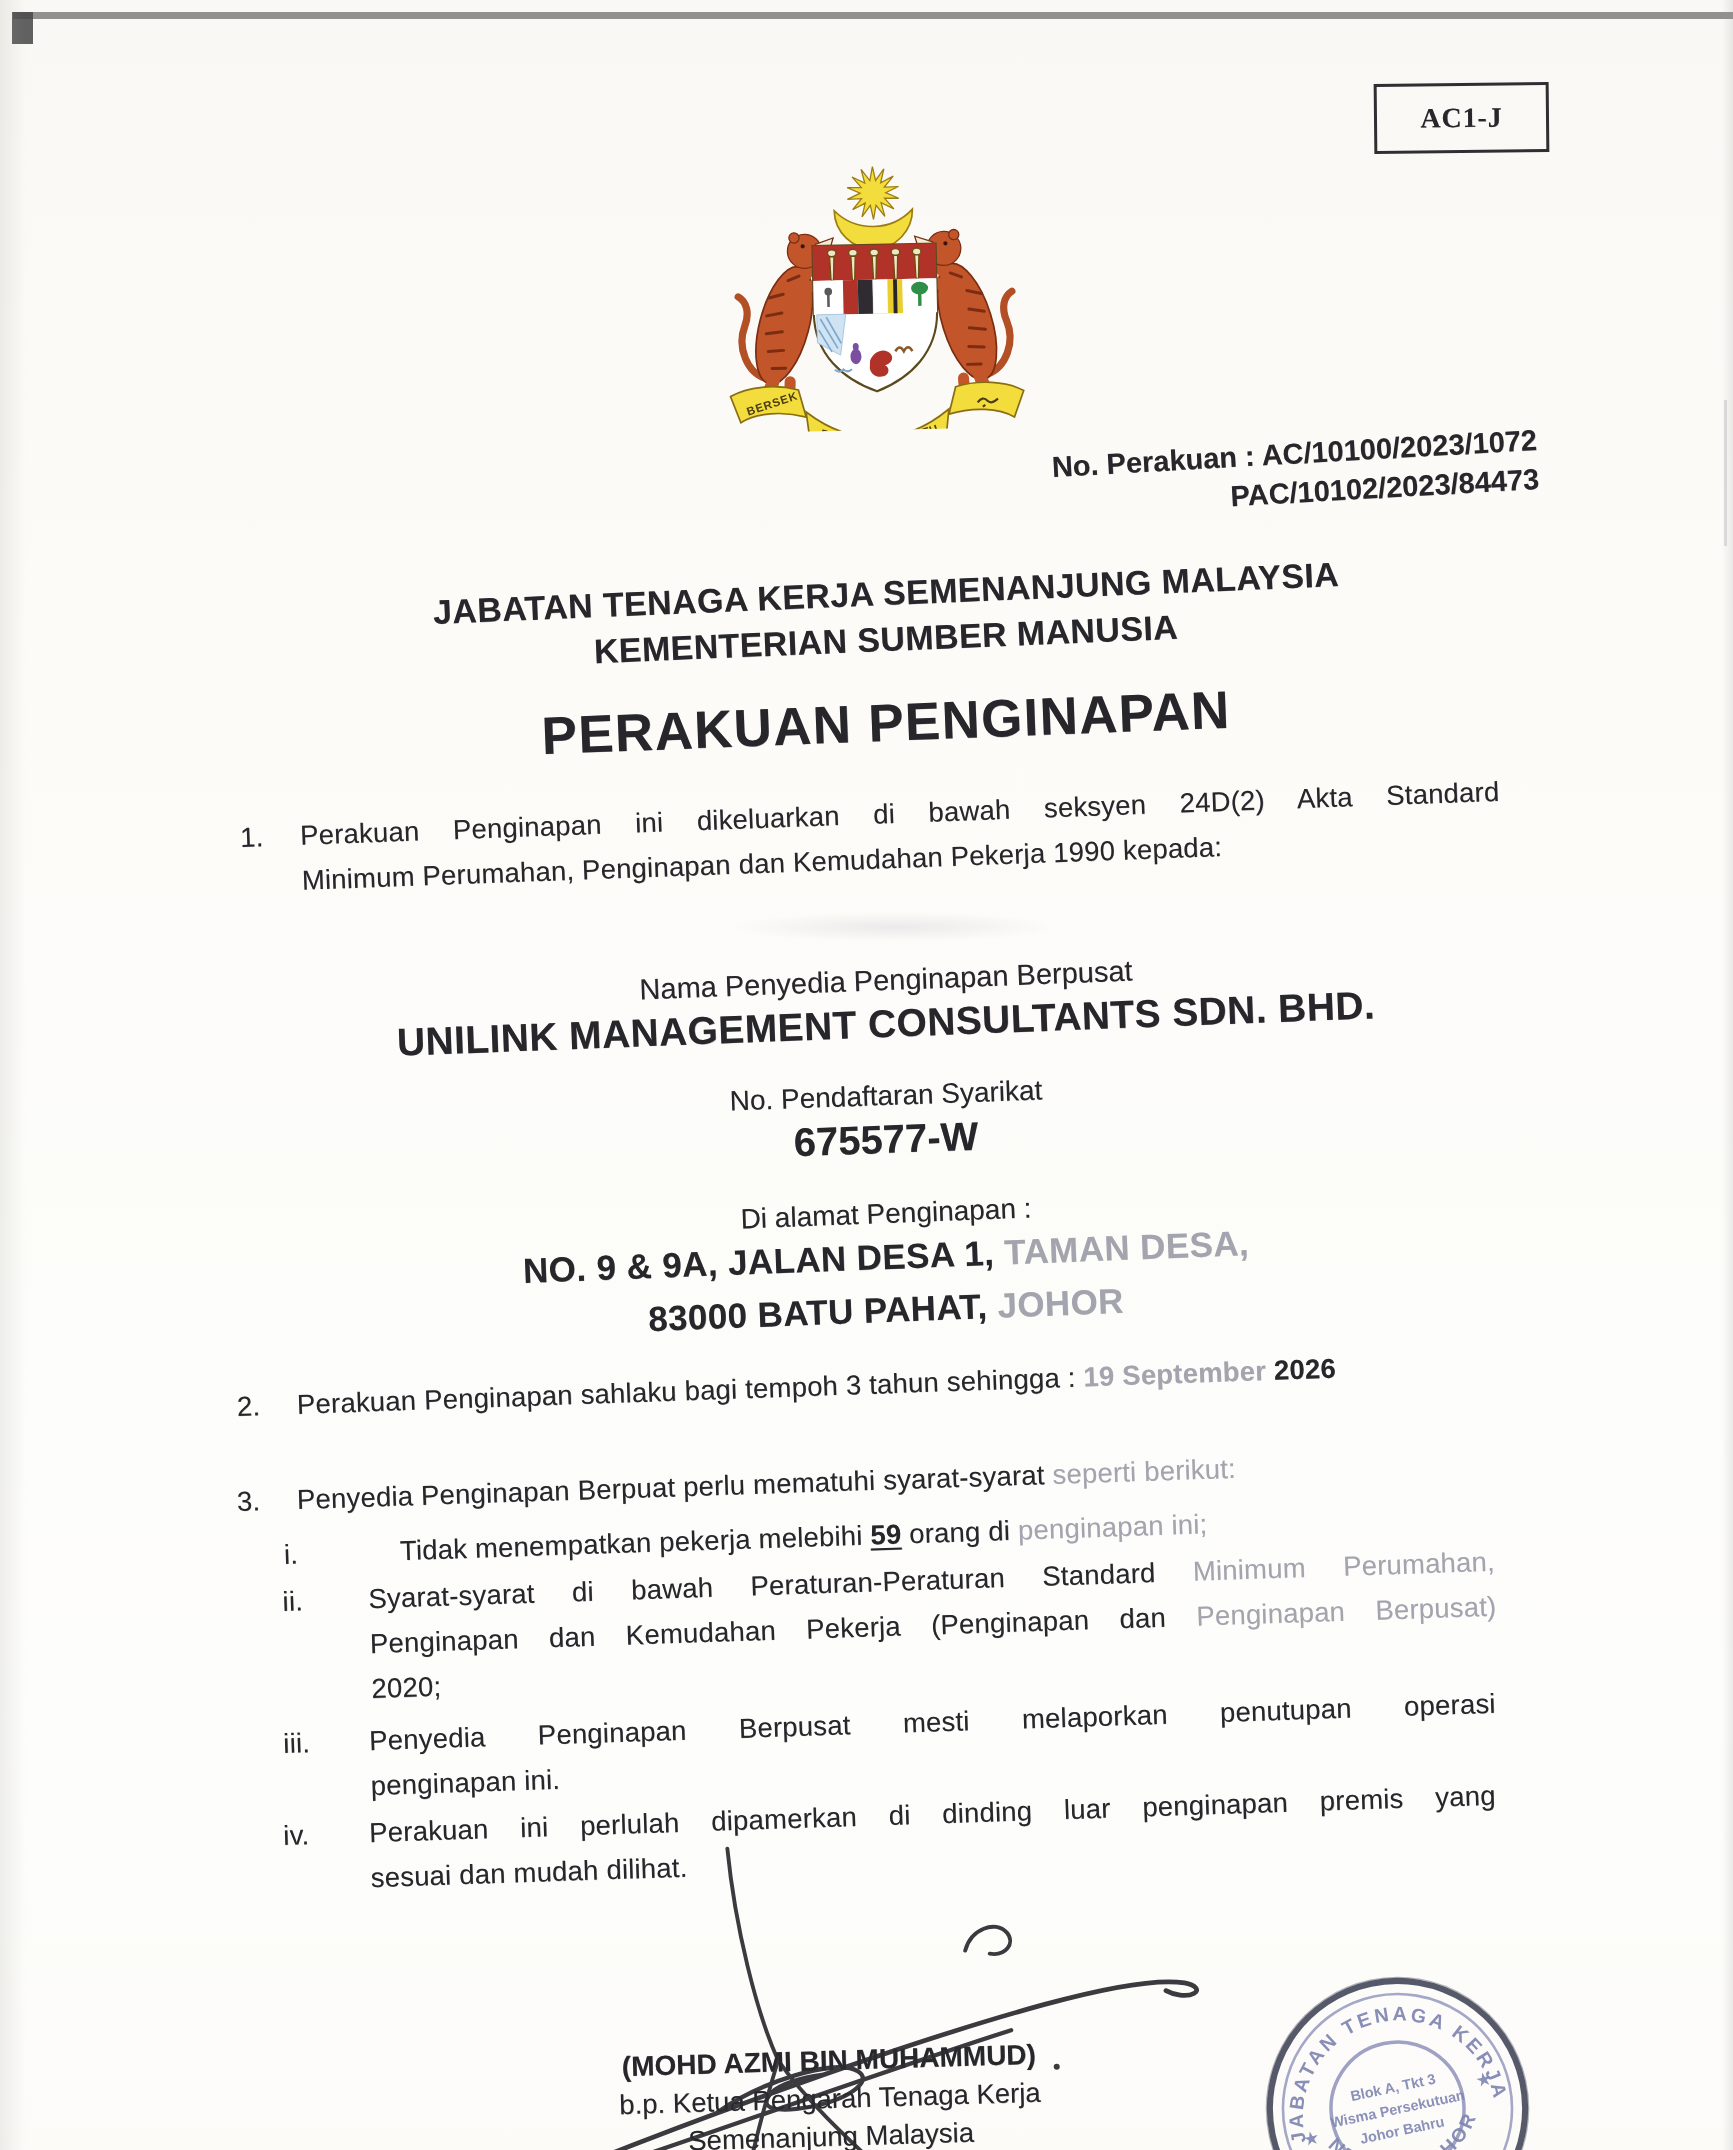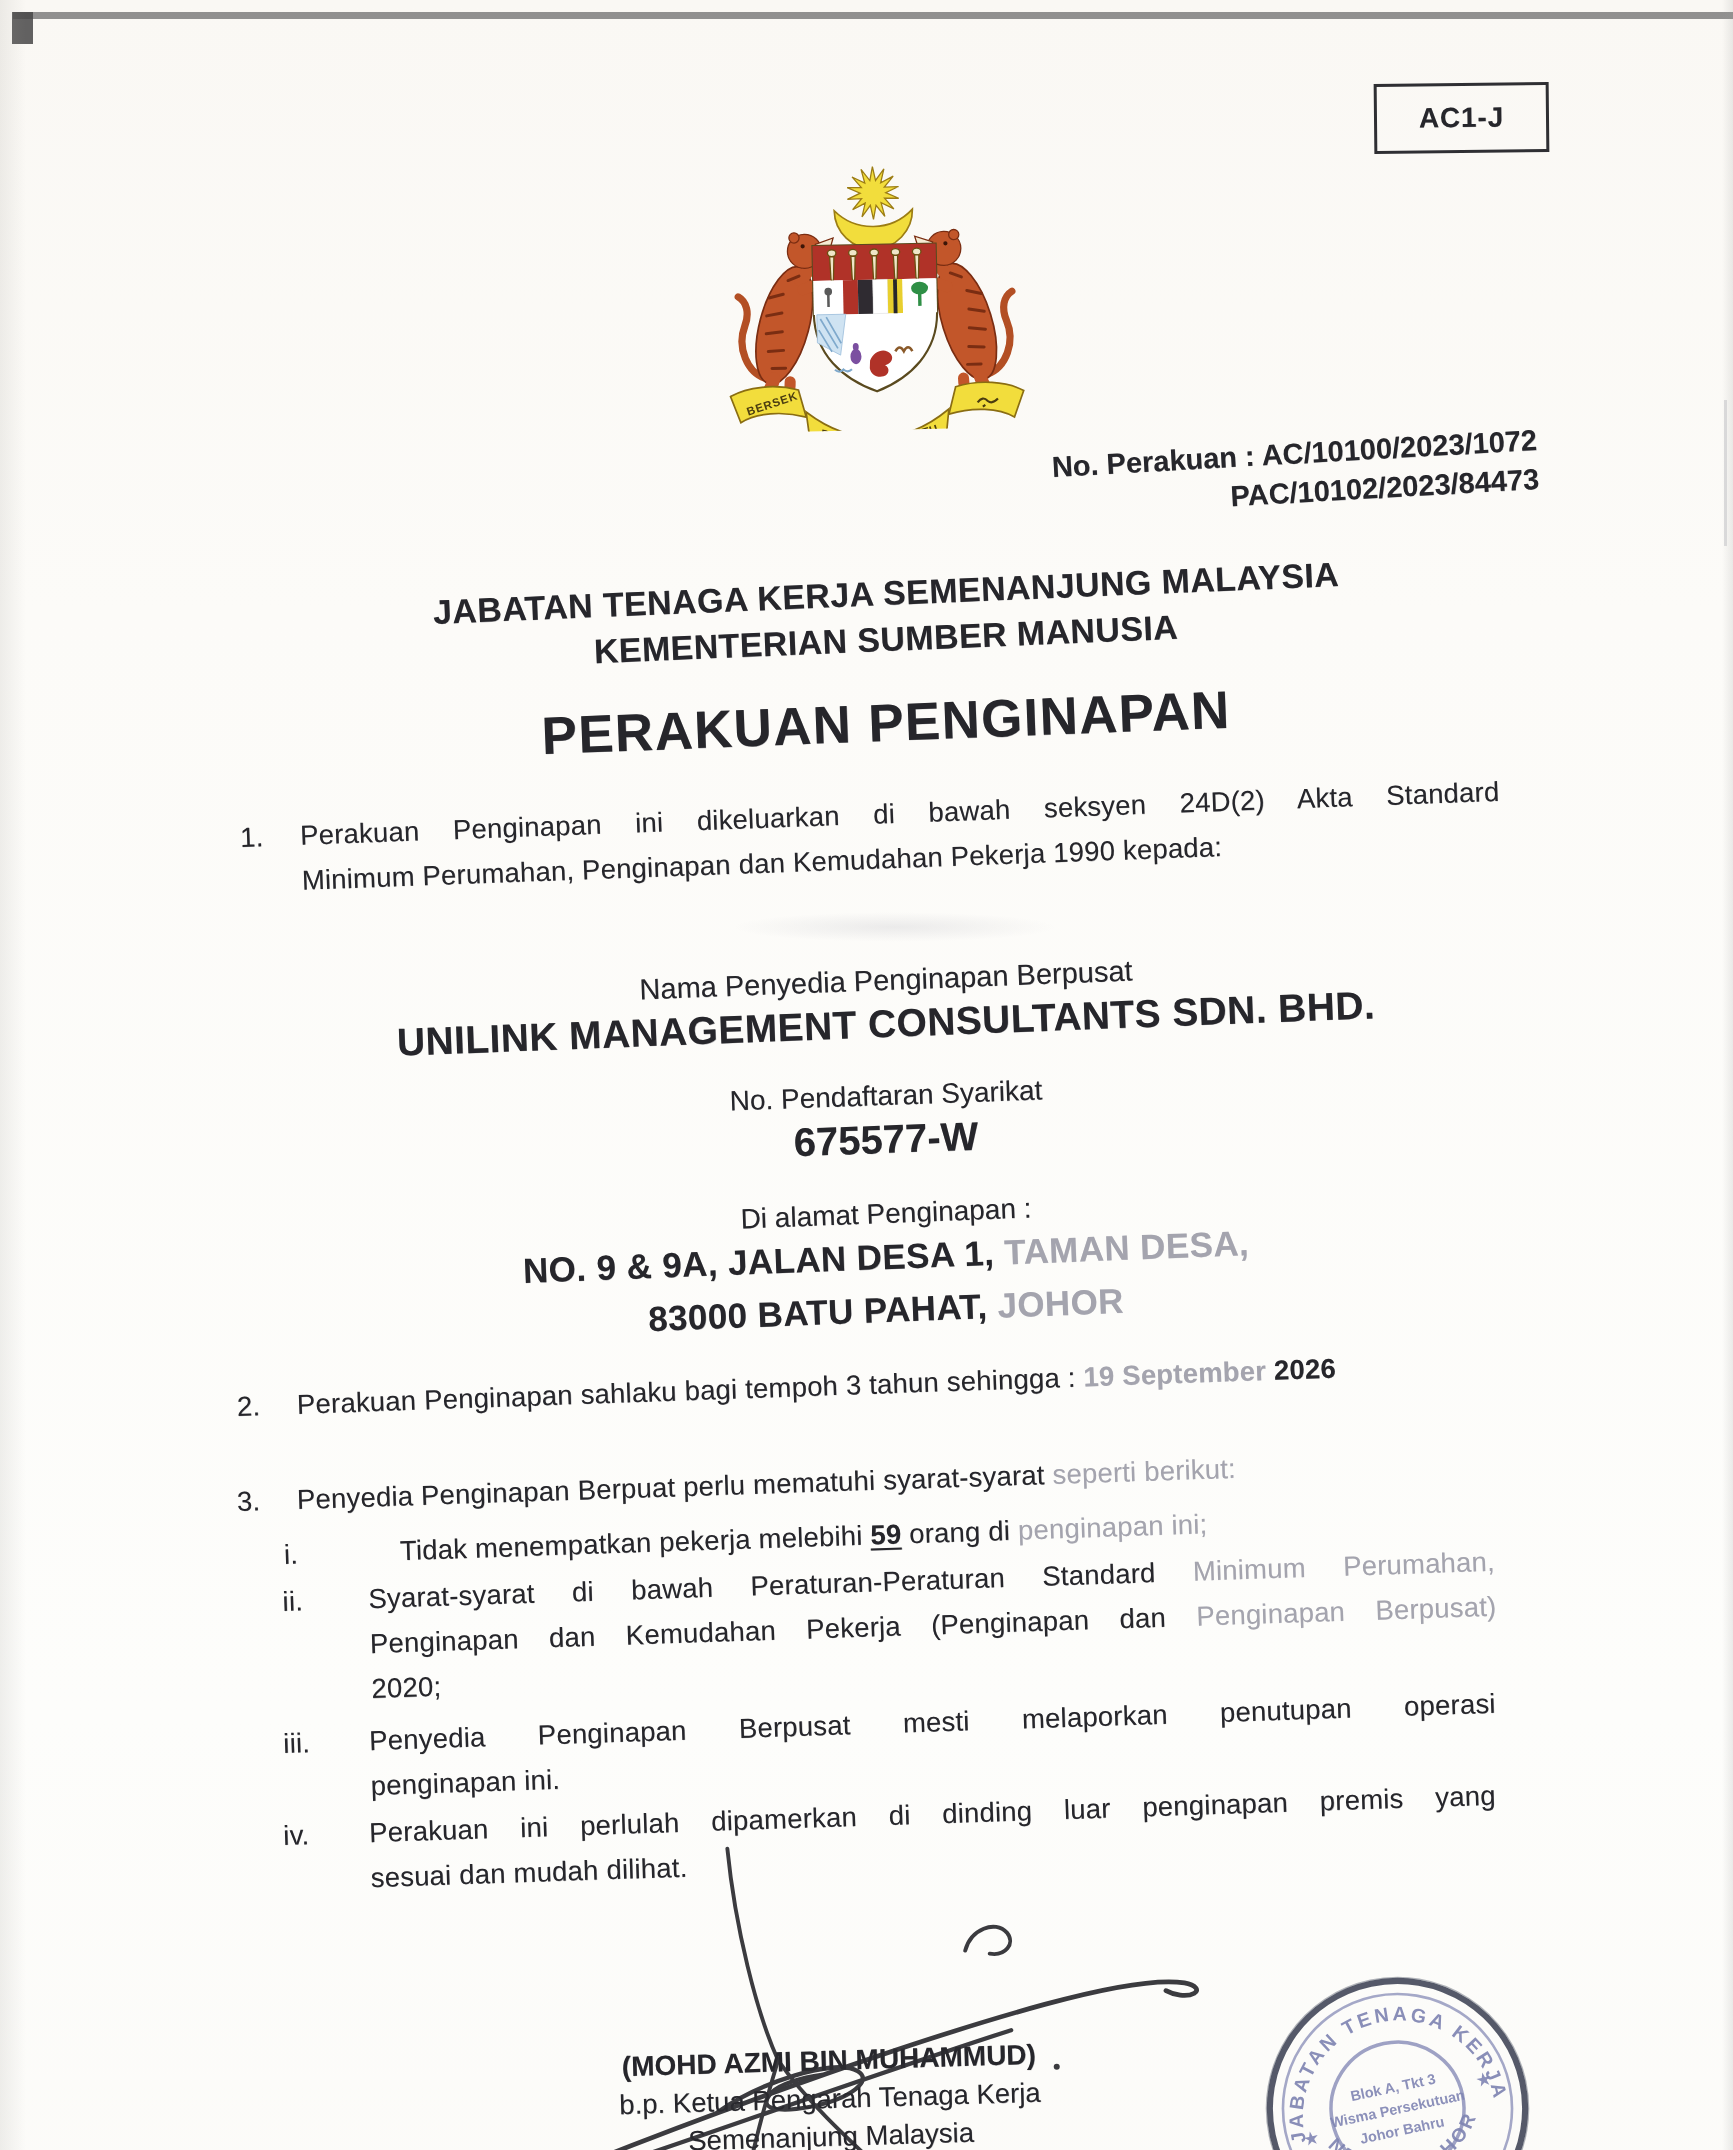--- a/index.html
+++ b/index.html
@@ -23,21 +23,21 @@
   .textcol{flex:1 1 auto;}
   
   .top-line{left:13px;top:12px;right:0;height:6.5px;background:#6e6e6e;opacity:.75;}
   .corner-block{left:12px;top:12px;width:20.6px;height:32px;background:#474747;opacity:.85;}
   .right-edge{top:0;right:0;width:11.2px;height:100%;background:linear-gradient(to left,rgba(150,150,150,.18),rgba(150,150,150,0));}
   .right-dash{right:6px;top:400px;width:3px;height:146px;background:#c7c7c9;opacity:.6;}
   .ghost{left:731px;top:912px;width:327px;height:30px;border-radius:50%;
          background:radial-gradient(ellipse at center,rgba(130,130,145,.14),rgba(130,130,145,0) 70%);}
   .left-shade{left:0;top:0;width:26px;height:100%;background:linear-gradient(to right,rgba(160,158,152,.16),rgba(160,158,152,0));}
   svg text{font-family:"Liberation Sans", sans-serif;}
-  .serif{font-family:Liberation Sans, sans-serif;}
+  .serif{font-family:Liberation Serif, serif;}
 </style>
 </head>
 <body>
 
 <div class="abs top-line"></div>
 <div class="abs corner-block"></div>
 <div class="abs left-shade"></div>
 <div class="abs right-edge"></div>
 <div class="abs right-dash"></div>
 <div class="abs ghost"></div>

